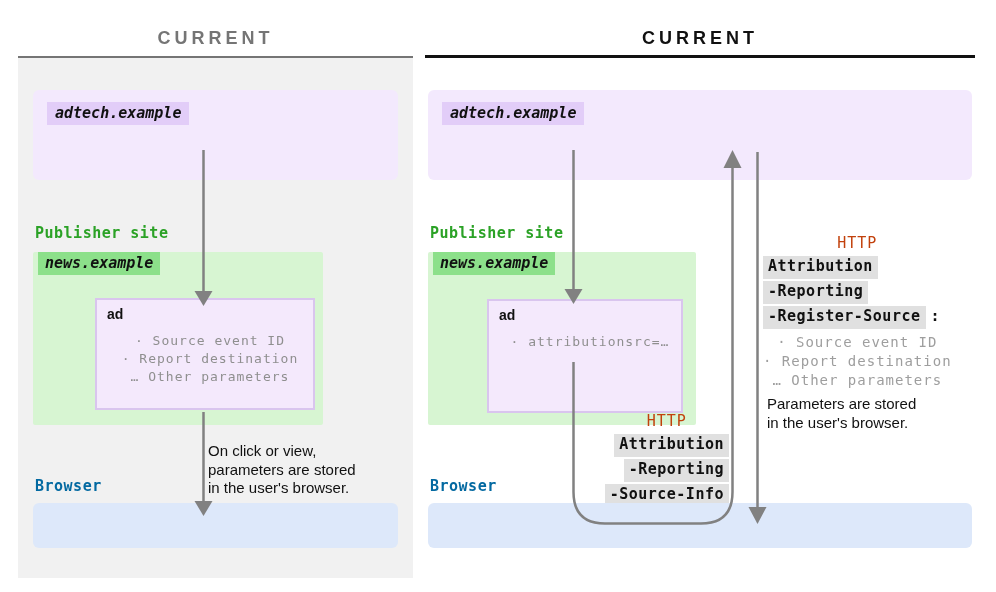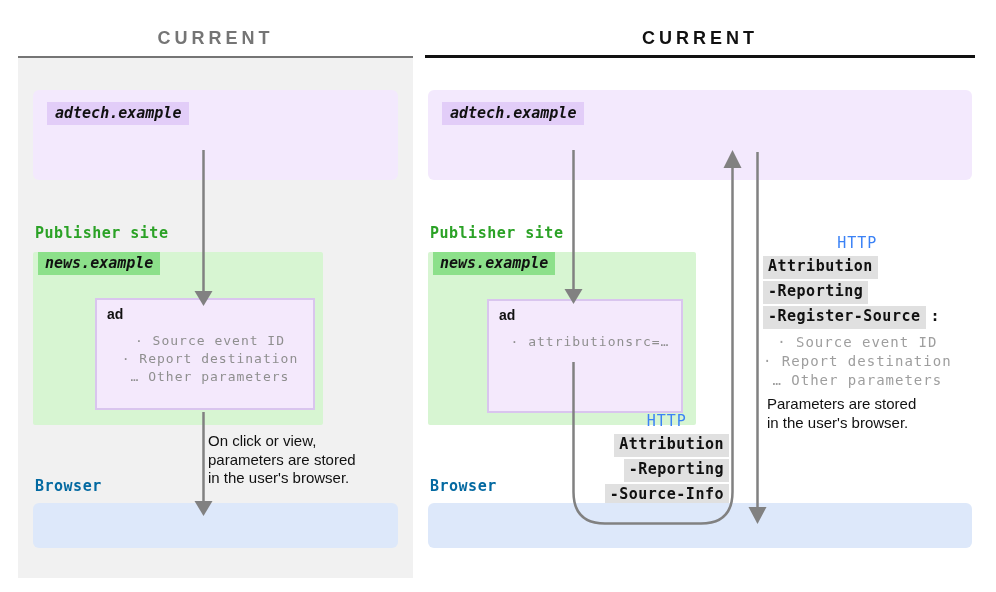--- a/index.html
+++ b/index.html
@@ -94,26 +94,26 @@
     white-space: pre-line;
   }
 
   
   .note {
     position: absolute;
     font-size: 15px; line-height: 18.5px;
     color: #111111;
     white-space: pre-line;
   }
-  .note-prev { left: 208px; top: 432px; }
+  .note-prev { left: 208px; top: 442px; }
   .note-curr { left: 767px; top: 395px; }
 
   
   .http-word {
-    font-size: 15px; color: #3b82f6; letter-spacing: 1px;
+    font-size: 15px; color: #c2410c; letter-spacing: 1px;
   }
   .hdr-chip {
     display: inline-block;
     background: #e0e0e0;
     color: #111111;
     font-size: 15px; font-weight: bold;
     letter-spacing: 0.5px;
     padding: 0 5px 2px 5px;
     margin-top: 2px;
   }

